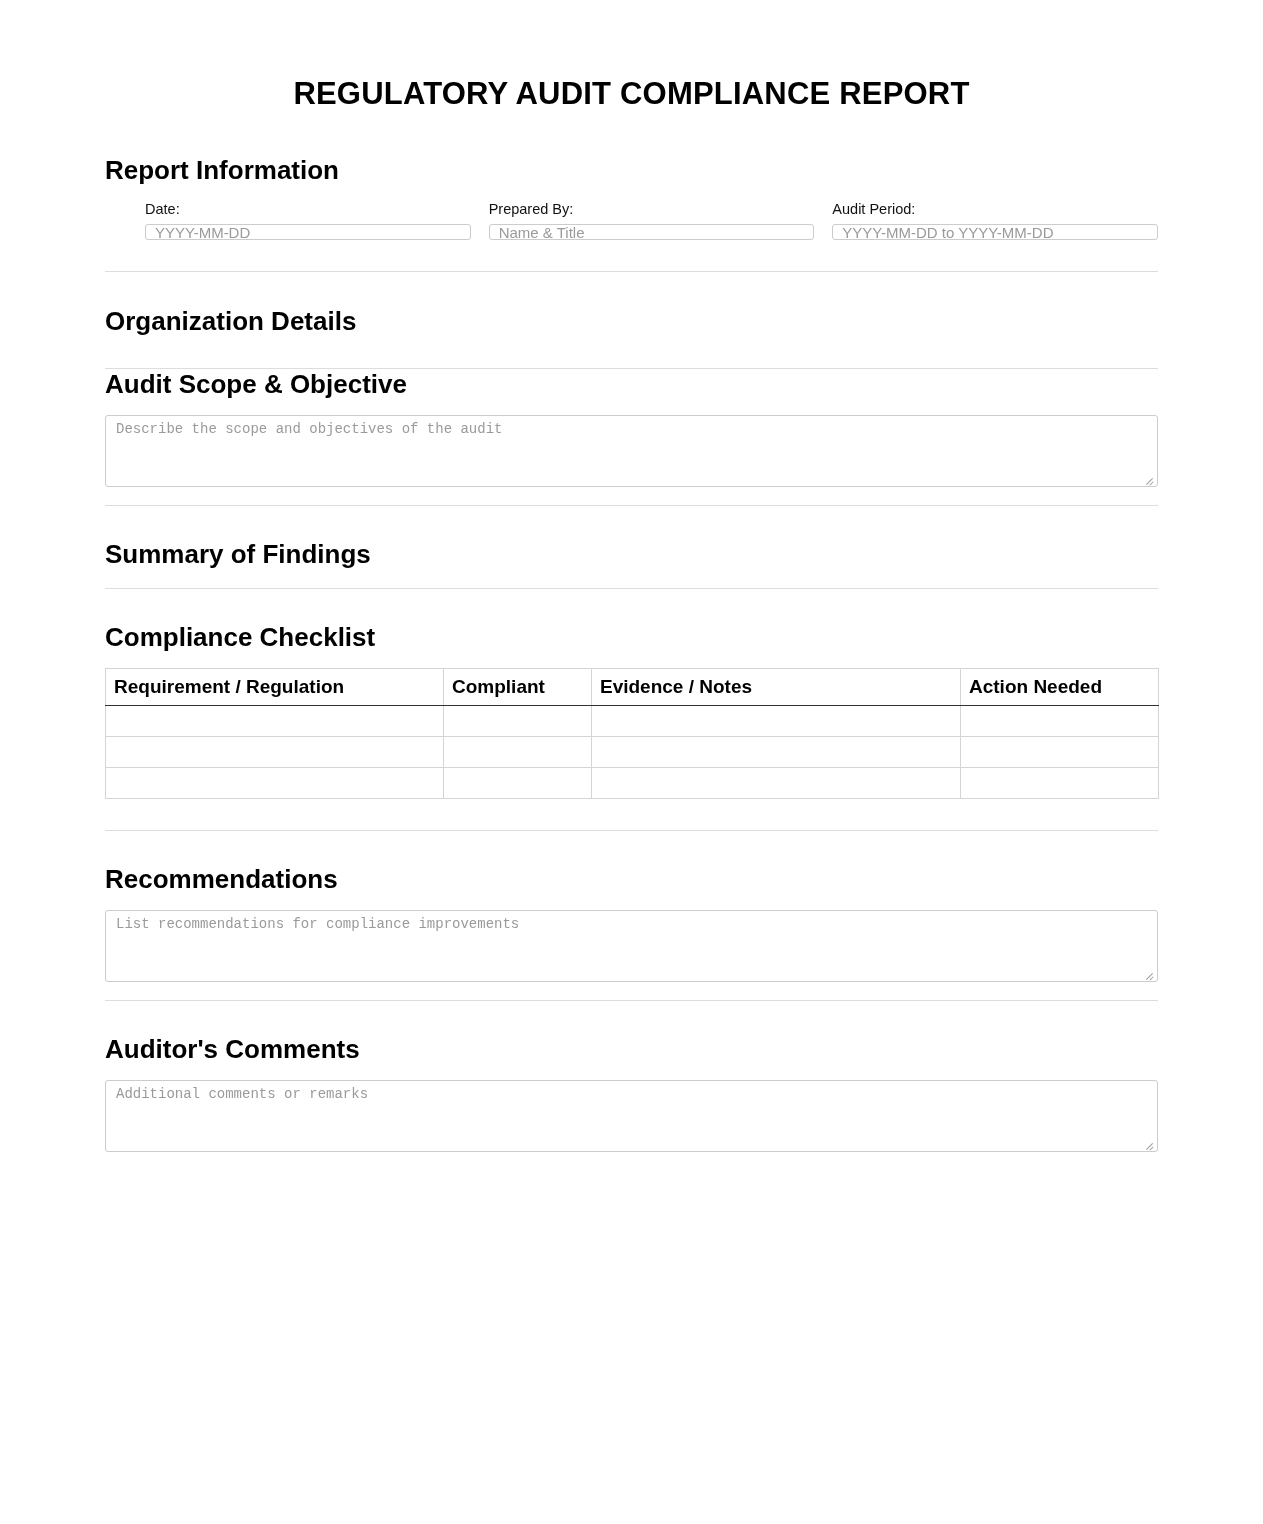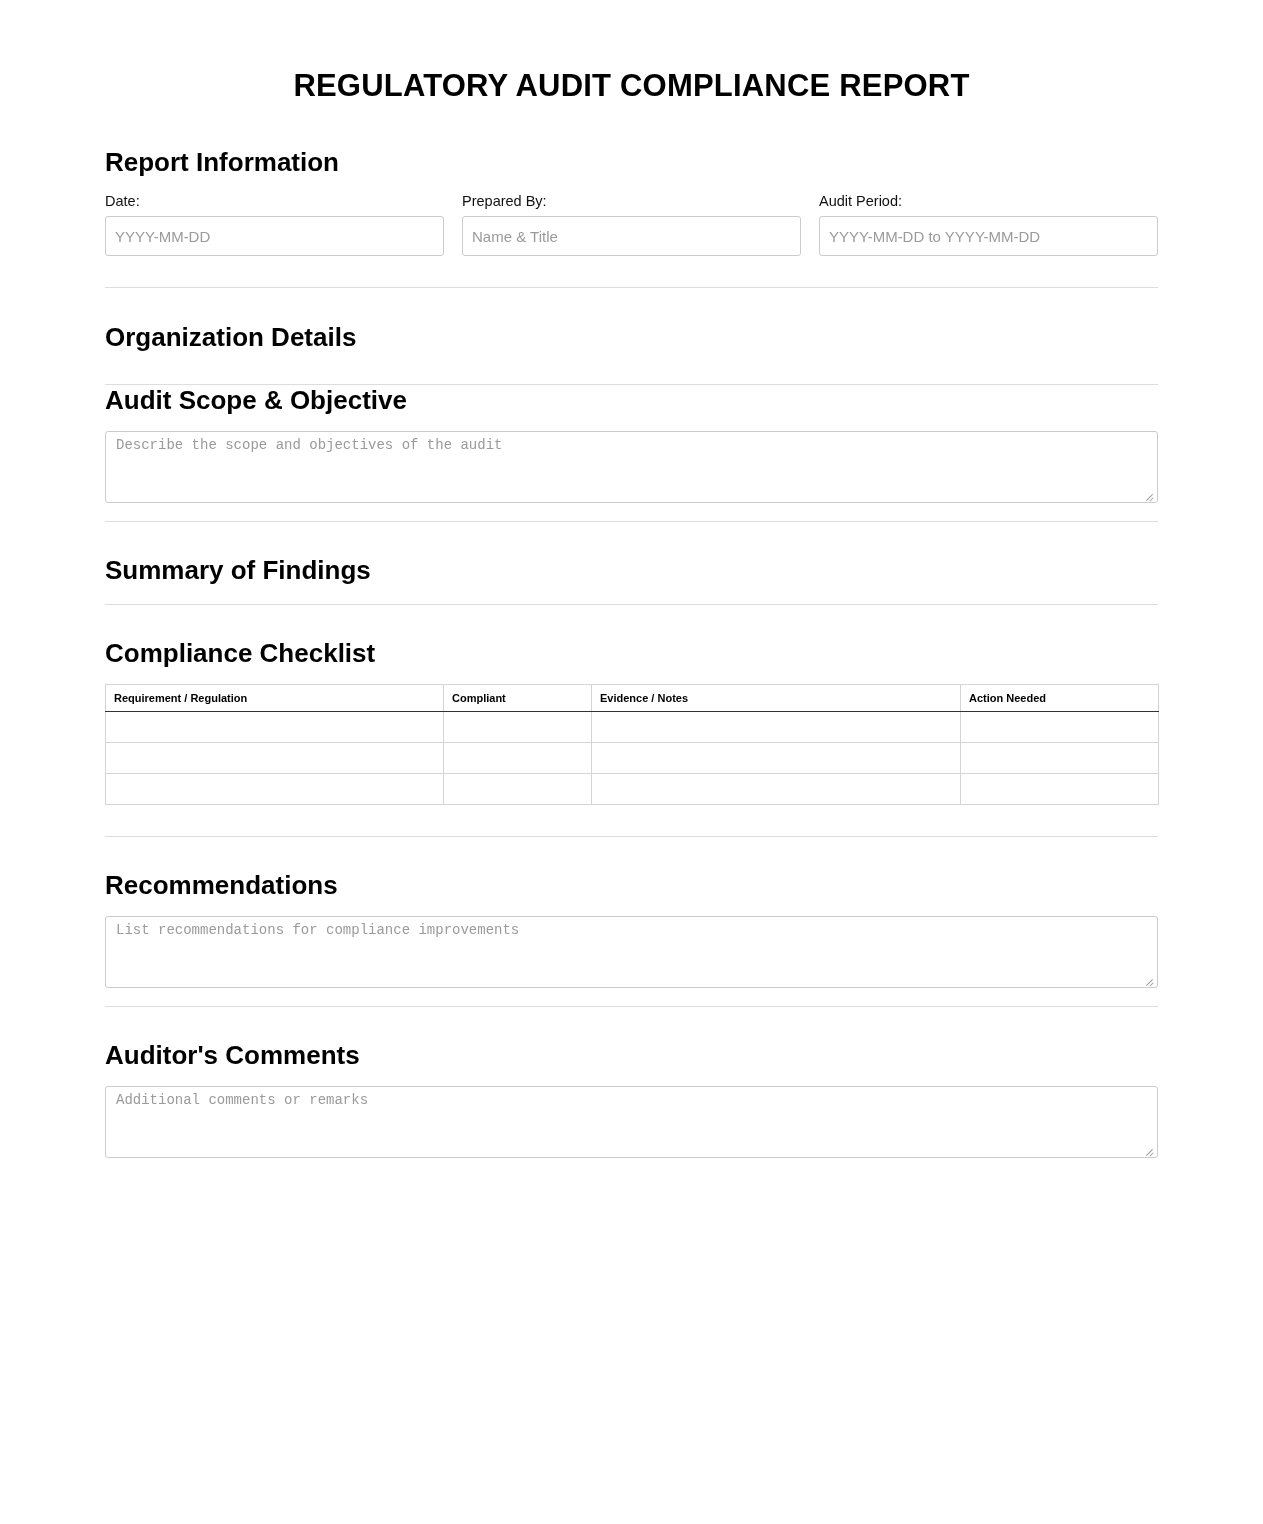--- a/index.html
+++ b/index.html
@@ -27,21 +27,21 @@
   }
 
   .sheet {
     position: absolute;
     top: 0;
     left: 105px;
     width: 1053px;
   }
 
   .doc-title {
-    margin: 0;
+    margin: 8px;
     padding-top: 68px;
     text-align: center;
     font-size: 31px;
     font-weight: bold;
     letter-spacing: 0.2px;
     color: #000;
   }
 
   .section {
     padding-top: 0;
@@ -59,36 +59,37 @@
     border: 0;
     border-top: 1px solid #dddddd;
     margin: 0;
     width: 100%;
   }
 
   
   .field-row {
     display: flex;
     gap: 18px;
+    margin-left: 40px;
   }
   .field-col {
     flex: 1 1 0;
     min-width: 0;
   }
   .field-label {
     display: block;
     font-size: 14.5px;
     color: #111;
     margin-bottom: 6px;
     line-height: 1.2;
   }
   .text-input {
     display: block;
     width: 100%;
-    height: 40px;
+    height: 16px;
     padding: 4px 9px;
     font-family: "Liberation Sans", sans-serif;
     font-size: 15px;
     color: #333;
     background: #ffffff;
     border: 1px solid #cccccc;
     border-radius: 3px;
     outline: none;
   }
   .text-input::placeholder {
@@ -147,21 +148,21 @@
   }
 
   
   table.checklist {
     width: 100%;
     border-collapse: collapse;
     table-layout: fixed;
   }
   table.checklist th {
     text-align: left;
-    font-size: 11px;
+    font-size: 19px;
     font-weight: bold;
     color: #000;
     padding: 7px 8px;
     border: 1px solid #d4d4d4;
     border-bottom: 1px solid #333333;
     background: #ffffff;
     white-space: nowrap;
   }
   table.checklist td {
     height: 31px;

